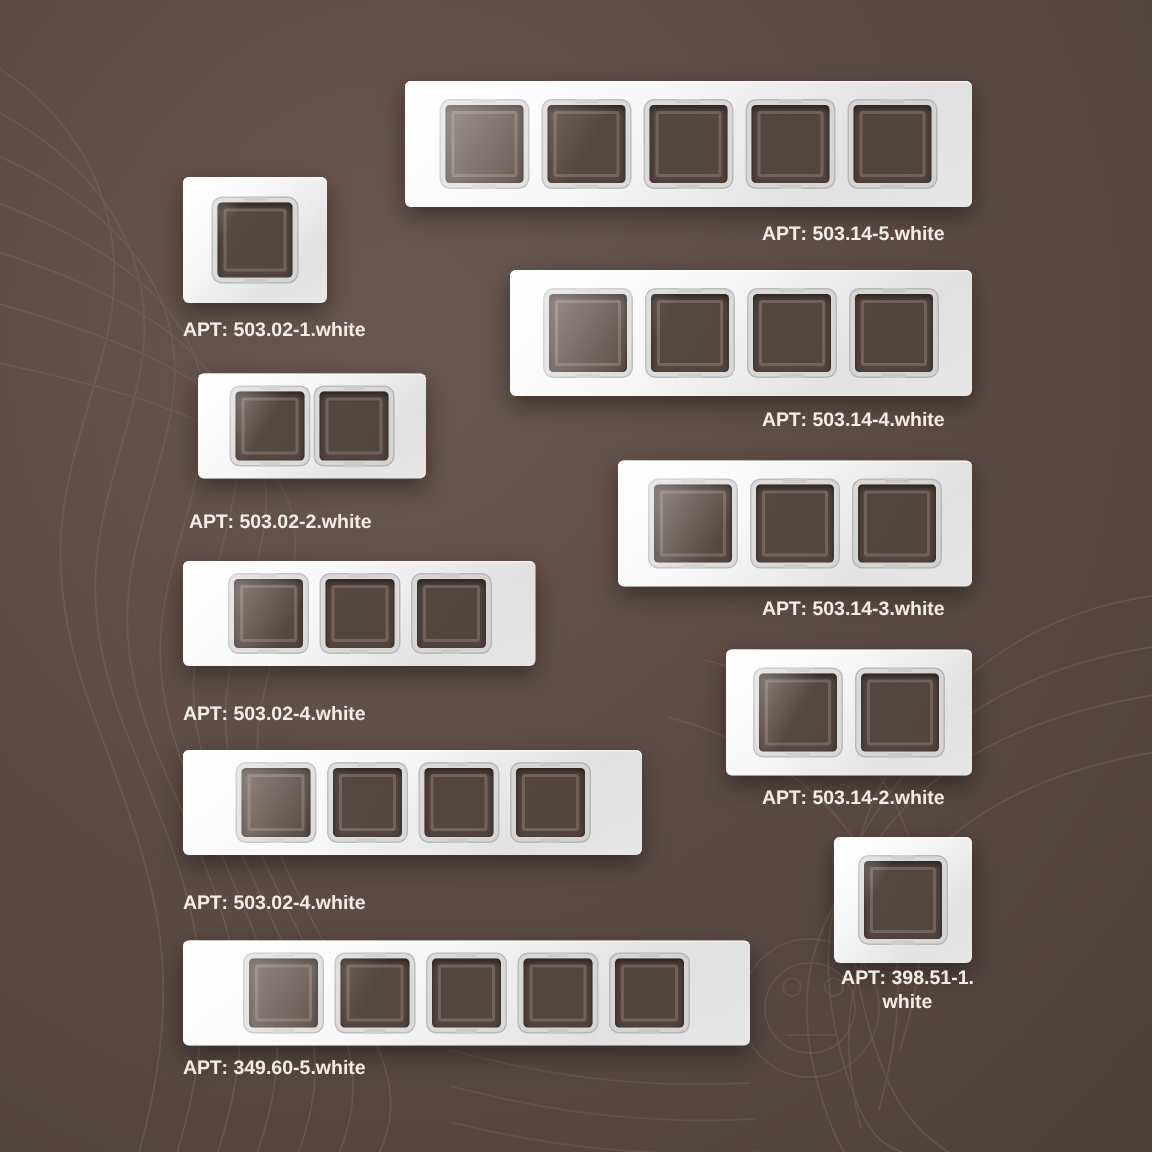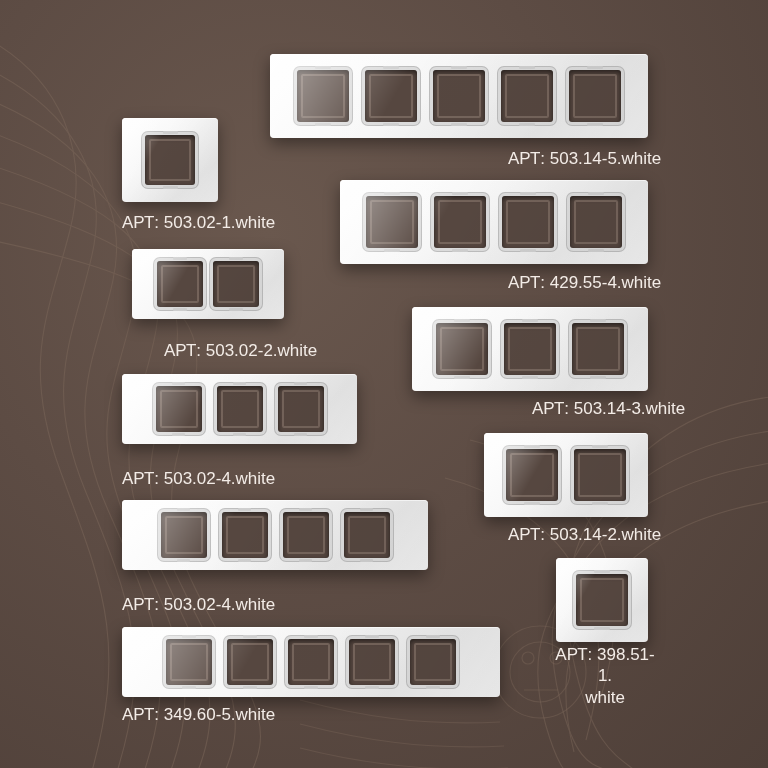--- a/index.html
+++ b/index.html
@@ -93,23 +93,24 @@
     margin-left: -15%;
     background: #cfcfcf;
     border-radius: 1px;
   }
   .cell .notch-t { top: -4px; }
   .cell .notch-b { bottom: -4px; }
 
   .caption {
     position: absolute;
     color: #f3ece7;
-    font-size: 17px;
+    font-size: 13px;
     white-space: pre-line;
     line-height: 1.25;
+    font-weight: bold;
   }
   .caption.center {
     text-align: center;
   }
 </style>
 </head>
 <body>
 
 <div id="stage">
 
@@ -170,21 +171,21 @@
               <div class="notch-b"></div>
             </div>
             <div class="cell" style="width: 46px; height: 46px;">
               <div class="inner"></div>
               <div class="notch-t"></div>
               <div class="notch-b"></div>
             </div>
           </div>
         </div>
       </div>
-      <div class="caption" style="left: 126px; top: 340px; margin-left: 38px;">АРТ: 503.02-2.white</div>
+      <div class="caption" style="left: 126px; top: 340px;">АРТ: 503.02-2.white</div>
       <div class="product" style="left: 122px; top: 374px;">
         <div class="frame" style="width: 235px; height: 70px;">
           <div class="cells" style="gap: 15px;">
             <div class="cell" style="width: 46px; height: 46px;">
               <div class="inner"></div>
               <div class="notch-t"></div>
               <div class="notch-b"></div>
             </div>
             <div class="cell" style="width: 46px; height: 46px;">
               <div class="inner"></div>
@@ -310,21 +311,21 @@
               <div class="notch-b"></div>
             </div>
             <div class="cell" style="width: 52px; height: 52px;">
               <div class="inner"></div>
               <div class="notch-t"></div>
               <div class="notch-b"></div>
             </div>
           </div>
         </div>
       </div>
-      <div class="caption" style="left: 508px; top: 272px;">АРТ: 429.55-4.white</div>
+      <div class="caption" style="left: 508px; top: 272px;">АРТ: 503.14-4.white</div>
       <div class="product" style="left: 412px; top: 307px;">
         <div class="frame" style="width: 236px; height: 84px;">
           <div class="cells" style="gap: 16px;">
             <div class="cell" style="width: 52px; height: 52px;">
               <div class="inner"></div>
               <div class="notch-t"></div>
               <div class="notch-b"></div>
             </div>
             <div class="cell" style="width: 52px; height: 52px;">
               <div class="inner"></div>
@@ -332,21 +333,21 @@
               <div class="notch-b"></div>
             </div>
             <div class="cell" style="width: 52px; height: 52px;">
               <div class="inner"></div>
               <div class="notch-t"></div>
               <div class="notch-b"></div>
             </div>
           </div>
         </div>
       </div>
-      <div class="caption" style="left: 532px; top: 398px;">АРТ: 503.14-3.white</div>
+      <div class="caption" style="left: 508px; top: 398px;">АРТ: 503.14-3.white</div>
       <div class="product" style="left: 484px; top: 433px;">
         <div class="frame" style="width: 164px; height: 84px;">
           <div class="cells" style="gap: 16px;">
             <div class="cell" style="width: 52px; height: 52px;">
               <div class="inner"></div>
               <div class="notch-t"></div>
               <div class="notch-b"></div>
             </div>
             <div class="cell" style="width: 52px; height: 52px;">
               <div class="inner"></div>

